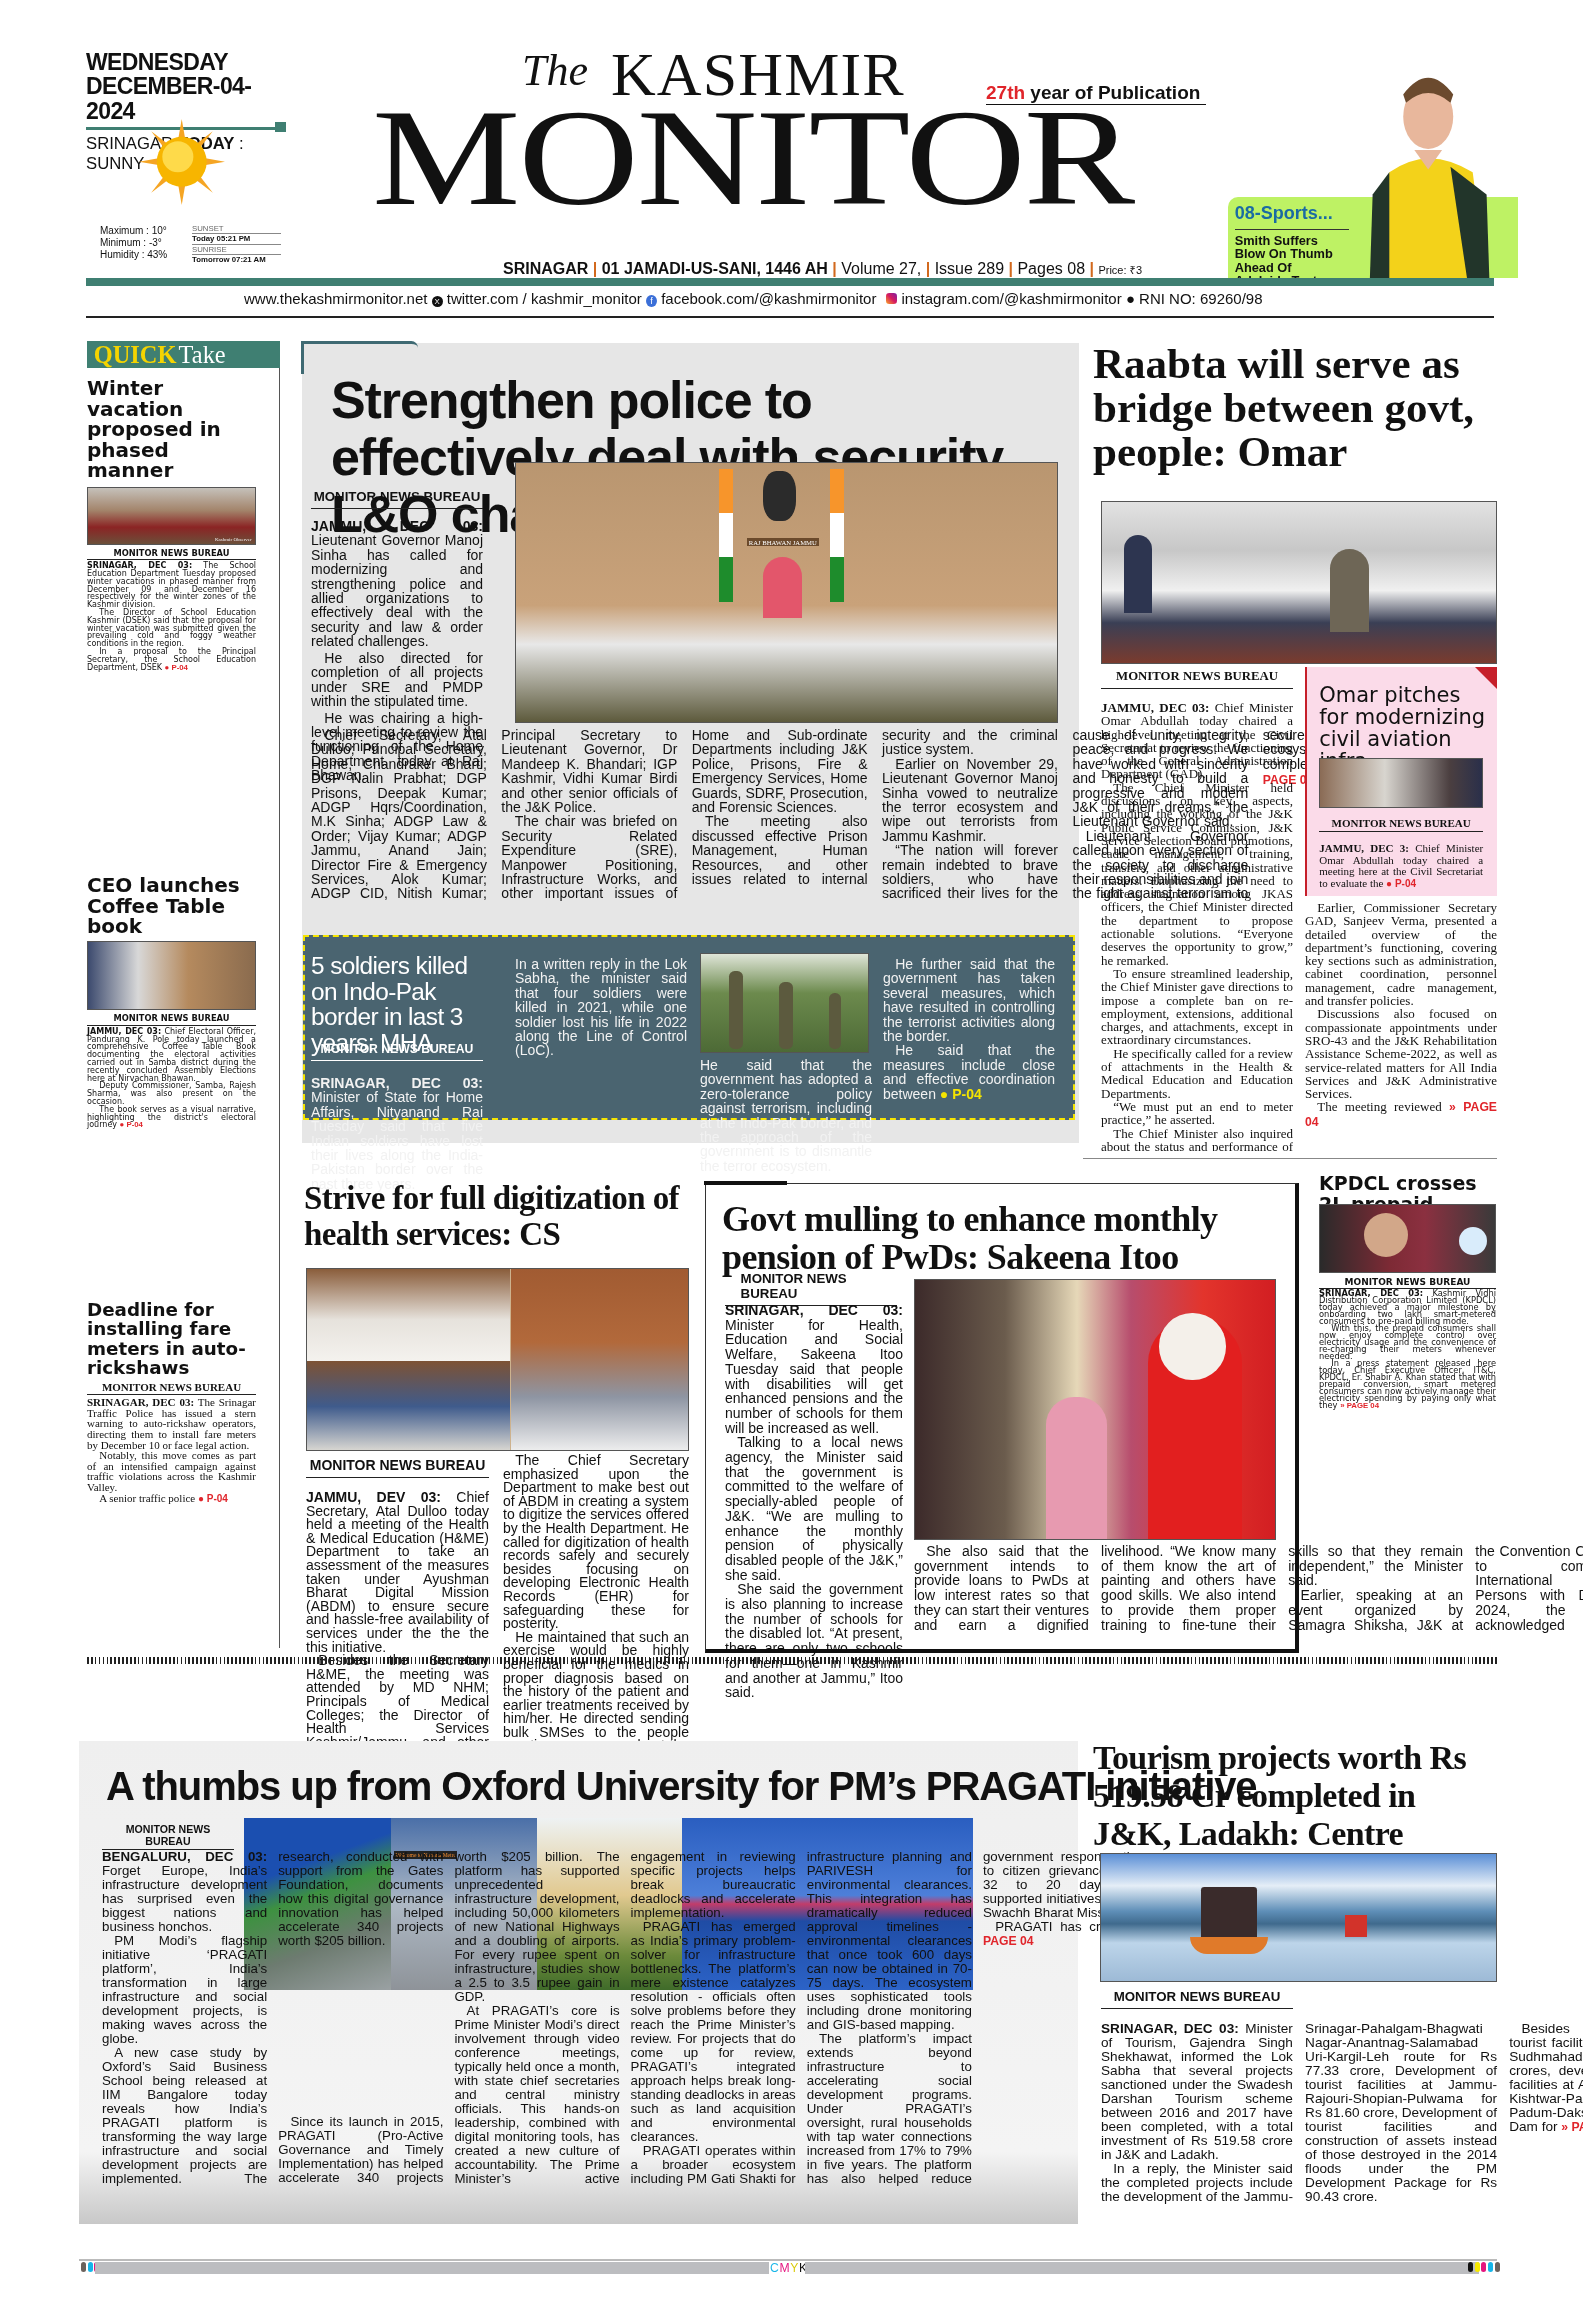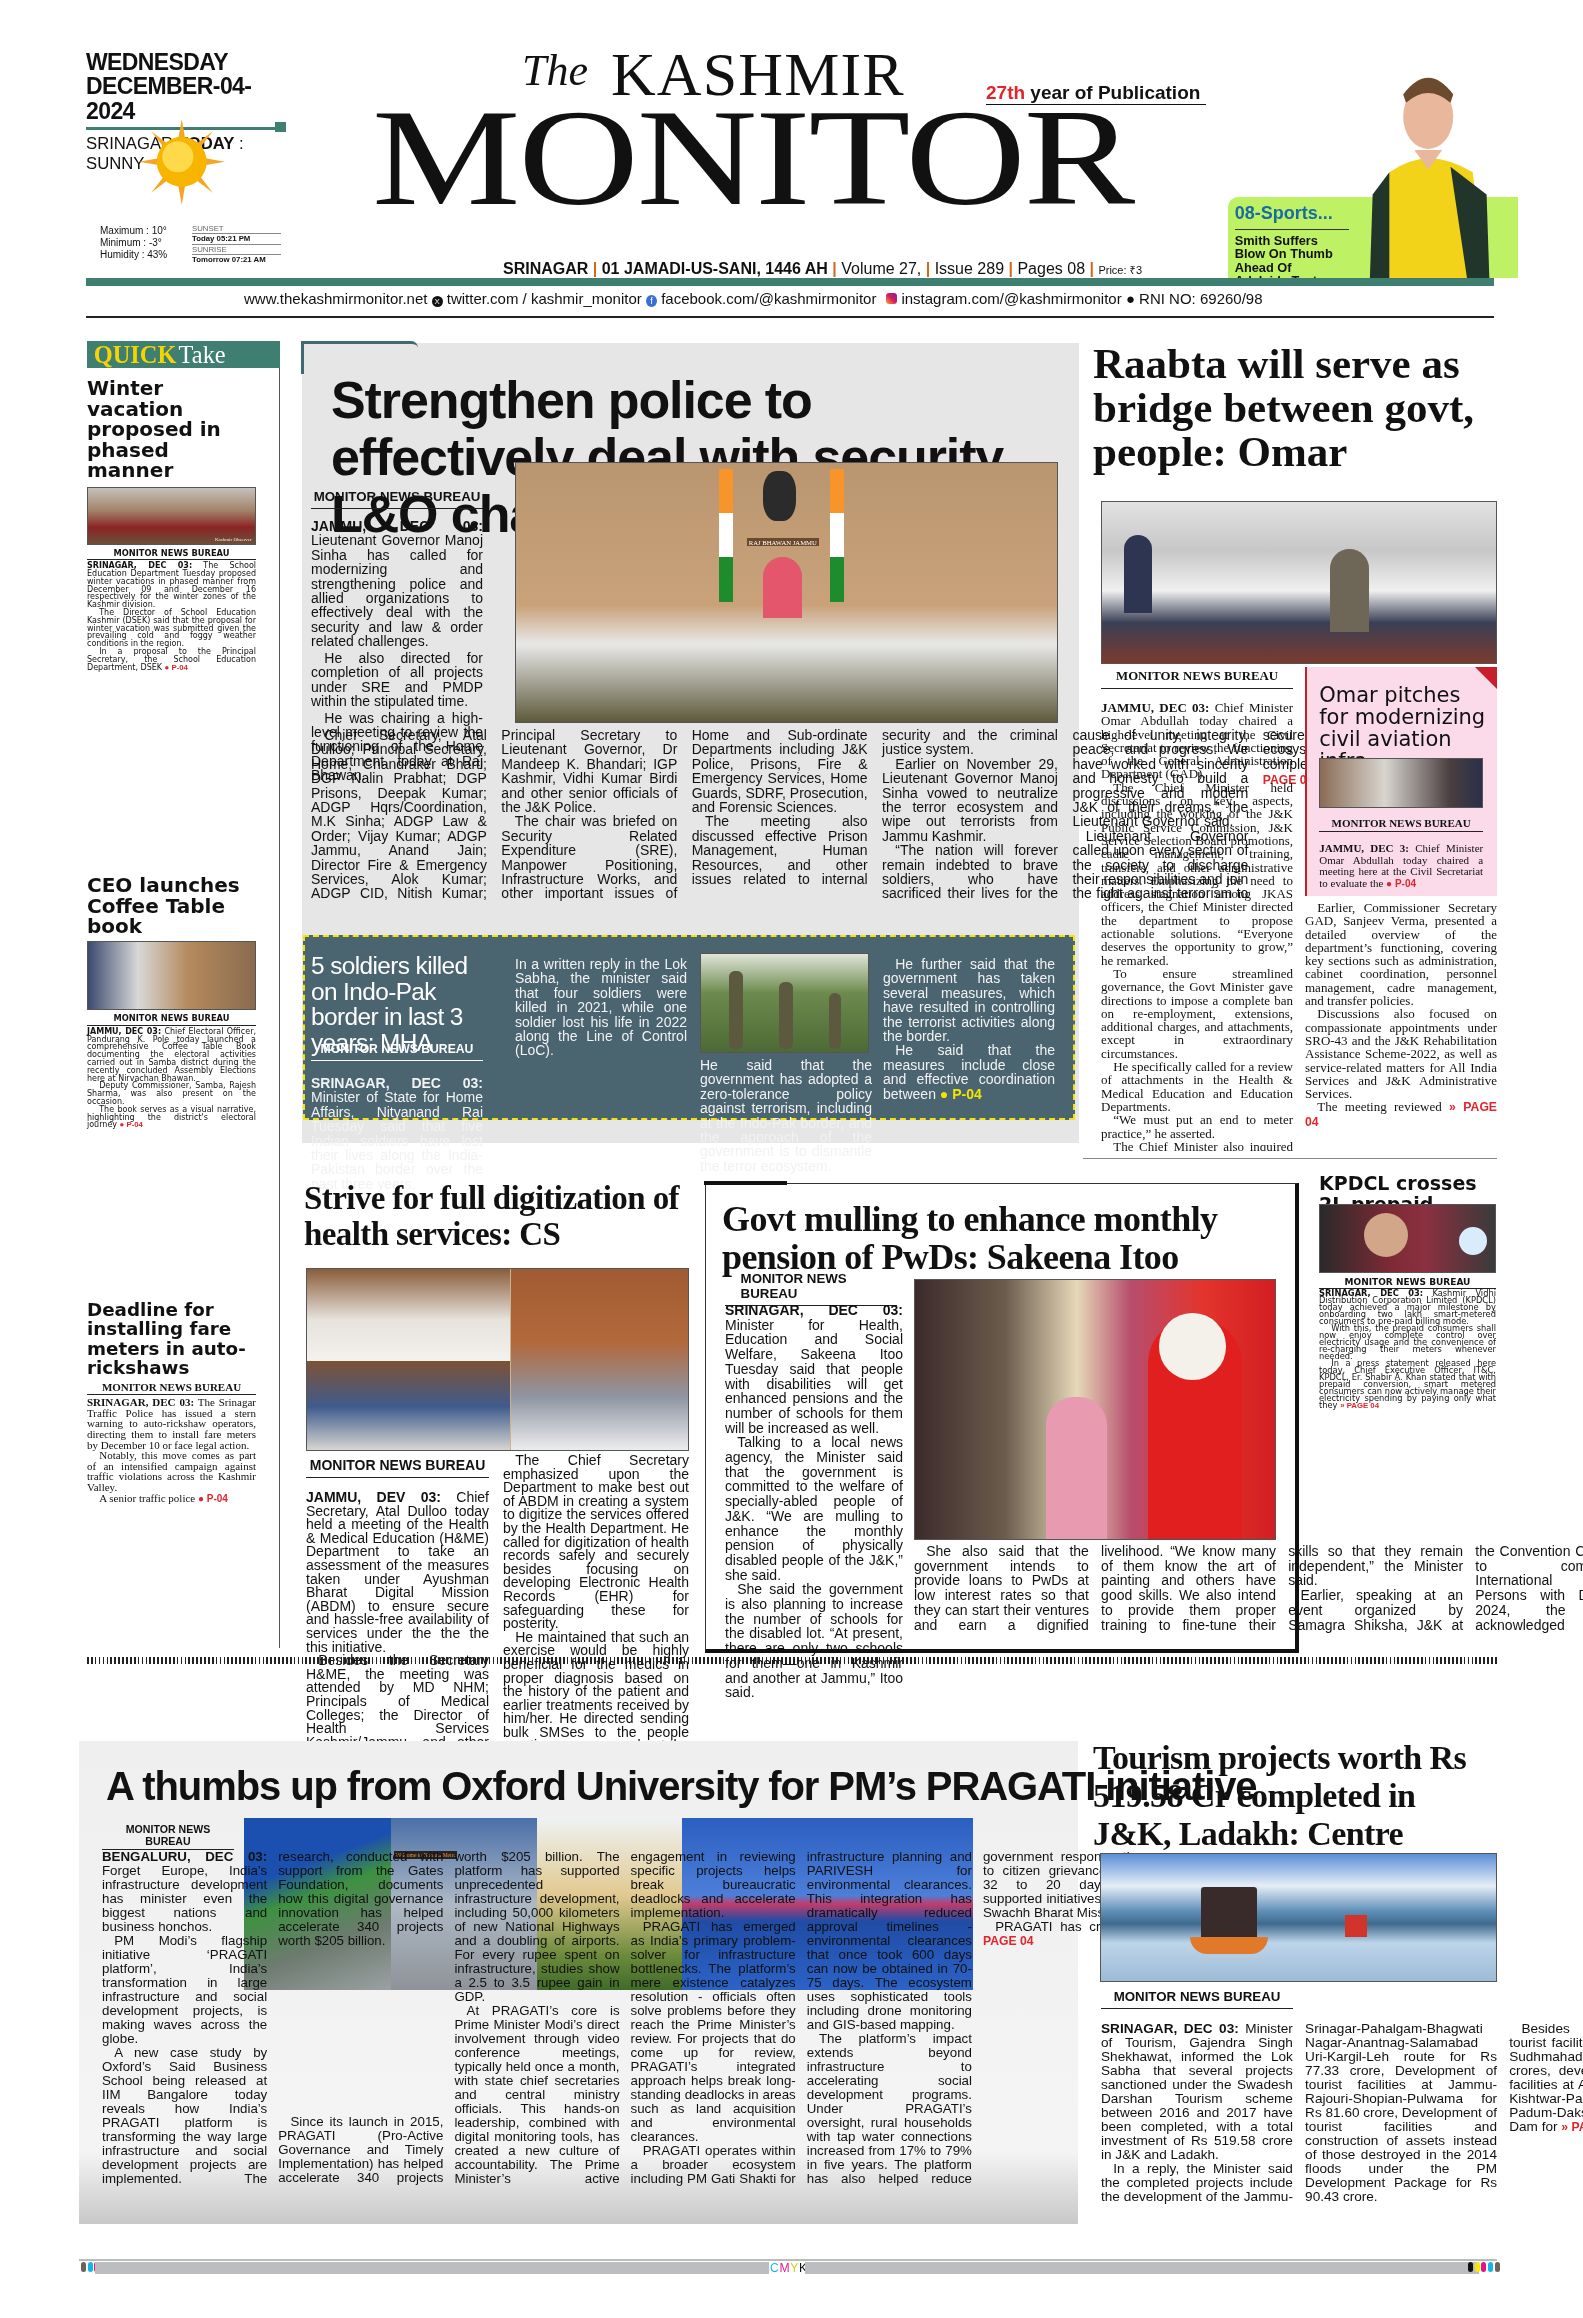--- a/index.html
+++ b/index.html
@@ -195,21 +195,21 @@
 
 <h2 class="abs serif headline" style="left:1093px;top:342px;width:406px;font-size:43px;line-height:44px">Raabta will serve as bridge between govt, people: Omar</h2>
 <div class="photo" style="left:1101px;top:501px;width:396px;height:163px;background:linear-gradient(180deg,#e2e2e2 0%,#c7c7c7 30%,#f0f0f0 55%,#3a3f55 75%,#7a3b2e 100%)">
   <div style="position:absolute;left:22px;top:33px;width:28px;height:78px;border-radius:14px 14px 0 0;background:#2d3550"></div>
   <div style="position:absolute;left:228px;top:47px;width:39px;height:83px;border-radius:19.4px 19.4px 0 0;background:#6e6656"></div>
 </div>
 <div class="abs serif bureau" style="left:1101px;top:669px;width:192px;font-size:12.8px;border-bottom-width:1.1px">MONITOR NEWS BUREAU</div>
 <div class="abs serif" style="left:1101px;top:701px;width:192px;height:450px;overflow:hidden;font-size:13px;line-height:13.3px;text-align:justify">
   <p><b>JAMMU, DEC  03:</b> <span>Chief Minister Omar Abdullah today chaired a high-level meeting at the Civil Secretariat to review the functioning of the General Administration Department (GAD).</span></p>
   <p style="text-indent:12.2px">The Chief Minister held discussions on key aspects, including the working of the J&amp;K Public Service Commission, J&amp;K Service Selection Board promotions, cadre management, training, transfers, and other administrative matters. Emphasizing the need to address stagnation among JKAS officers, the Chief Minister directed the department to propose actionable solutions. “Everyone deserves the opportunity to grow,” he remarked.</p>
-  <p style="text-indent:12.2px">To ensure streamlined governance, the Govt Minister gave directions to impose a complete ban on re-employment, extensions, additional charges, and attachments, except in extraordinary circumstances.</p>
+  <p style="text-indent:12.2px">To ensure streamlined leadership, the Chief Minister gave directions to impose a complete ban on re-employment, extensions, additional charges, and attachments, except in extraordinary circumstances.</p>
   <p style="text-indent:12.2px">He specifically called for a review of attachments in the Health &amp; Medical Education and Education Departments.</p>
   <p style="text-indent:12.2px">“We must put an end to meter practice,” he asserted.</p>
   <p style="text-indent:12.2px">The Chief Minister also inquired about the status and performance of employees appointed under the PM Package for Kashmiri Migrants.</p>
 </div>
 <div class="abs" style="left:1305px;top:667px;width:192px;height:229px;background:#fbdbe9;border-left:2.2px solid #c61f2a">
   <span style="position:absolute;right:0;top:0;width:0;height:0;border-left:22px solid transparent;border-top:22px solid #c61f2a"></span>
   <div class="sans" style="position:absolute;left:12.2px;top:16.7px;width:167px;font-size:21px;line-height:22px">Omar pitches for modernizing civil aviation infra</div>
   <div class="photo" style="left:12.2px;top:91px;width:164px;height:50px;background:linear-gradient(90deg,#8a6b55 0%,#d8d5cf 40%,#4b3f40 80%,#2a2f4a 100%)"></div>
   <div class="serif bureau" style="position:absolute;left:12.2px;top:150px;width:164px;font-size:11px;border-bottom-width:1.1px;padding-bottom:2.2px">MONITOR NEWS BUREAU</div>
   <div class="serif" style="position:absolute;left:12.2px;top:176px;width:164px;font-size:11px;line-height:11.7px;text-align:justify">
@@ -281,21 +281,21 @@
 <div class="abs cond bureau" style="left:102px;top:1823px;width:132px;font-size:10.6px;border-bottom-width:1.1px;padding-bottom:2.2px">MONITOR NEWS BUREAU</div>
 <div class="photo" style="left:244px;top:1818px;width:729px;height:172px;border:none">
   <div style="position:absolute;left:0;top:0;width:147px;height:172px;background:linear-gradient(160deg,#1b4fb0 0%,#1b4fb0 30%,#3d9140 45%,#6d7b70 70%,#9aa1a3 100%)"></div>
   <div style="position:absolute;left:147px;top:0;width:146px;height:172px;background:linear-gradient(180deg,#4a6fa8 0%,#aeb9c5 50%,#8e9399 100%)">
     <span style="position:absolute;left:3.3px;top:33px;font-size:5.6px;color:#f28b2e;background:#222;padding:1.1px">Welcome to Namma Metro</span>
   </div>
   <div style="position:absolute;left:293px;top:0;width:146px;height:172px;background:linear-gradient(180deg,#eef2f3 0%,#e1c98f 45%,#6c8a3b 80%,#3f6b2a 100%)"></div>
   <div style="position:absolute;left:438px;top:0;width:291px;height:172px;background:linear-gradient(180deg,#2a5ec0 0%,#4d7fd9 45%,#c23c6a 50%,#1f4ca5 60%,#2c63c7 100%)"></div>
 </div>
 <div class="abs cond cols" style="left:102px;top:1850px;width:870px;height:344px;column-count:5;column-gap:11px;font-size:13.3px;line-height:14px;text-align:justify">
-  <p><b>BENGALURU, DEC 03:</b> <span>Forget Europe, India’s infrastructure development has minister even the biggest nations and business honchos.</span></p>
+  <p><b>BENGALURU, DEC 03:</b> <span>Forget Europe, India’s infrastructure development has surprised even the biggest nations and business honchos.</span></p>
   <p style="text-indent:12.2px">PM Modi’s flagship initiative ‘PRAGATI platform’, India’s transformation in large infrastructure and social development projects, is making waves across the globe.</p>
   <p style="text-indent:12.2px">A new case study by Oxford’s Said Business School being released at IIM Bangalore today reveals how India’s PRAGATI platform is transforming the way large infrastructure and social development projects are implemented. The research, conducted with support from the Gates Foundation, documents how this digital governance innovation has helped accelerate 340 projects worth $205 billion.</p>
   <p style="text-indent:12.2px;margin-top:167px">Since its launch in 2015, PRAGATI (Pro-Active Governance and Timely Implementation) has helped accelerate 340 projects worth $205 billion. The platform has supported unprecedented infrastructure development, including 50,000 kilometers of new National Highways and a doubling of airports. For every rupee spent on infrastructure, studies show a 2.5 to 3.5 rupee gain in GDP.</p>
   <p style="text-indent:12.2px">At PRAGATI’s core is Prime Minister Modi’s direct involvement through video conference meetings, typically held once a month, with state chief secretaries and central ministry officials. This hands-on leadership, combined with digital monitoring tools, has created a new culture of accountability. The Prime Minister’s active engagement in reviewing specific projects helps break bureaucratic deadlocks and accelerate implementation.</p>
   <p style="text-indent:12.2px">PRAGATI has emerged as India’s primary problem-solver for infrastructure bottlenecks. The platform’s mere existence catalyzes resolution - officials often solve problems before they reach the Prime Minister’s review. For projects that do come up for review, PRAGATI’s integrated approach helps break long-standing deadlocks in areas such as land acquisition and environmental clearances.</p>
   <p style="text-indent:12.2px">PRAGATI operates within a broader ecosystem including PM Gati Shakti for infrastructure planning and PARIVESH for environmental clearances. This integration has dramatically reduced approval timelines - environmental clearances that once took 600 days can now be obtained in 70-75 days. The ecosystem uses sophisticated tools including drone monitoring and GIS-based mapping.</p>
   <p style="text-indent:12.2px">The platform’s impact extends beyond infrastructure to accelerating social development programs. Under PRAGATI’s oversight, rural households with tap water connections increased from 17% to 79% in five years. The platform has also helped reduce government response time to citizen grievances from 32 to 20 days and supported initiatives like the Swachh Bharat Mission.</p>
   <p style="text-indent:12.2px"><span>PRAGATI has created</span> <span class="cont" style="font-size:12.2px">» PAGE 04</span></p>
 </div>
 

